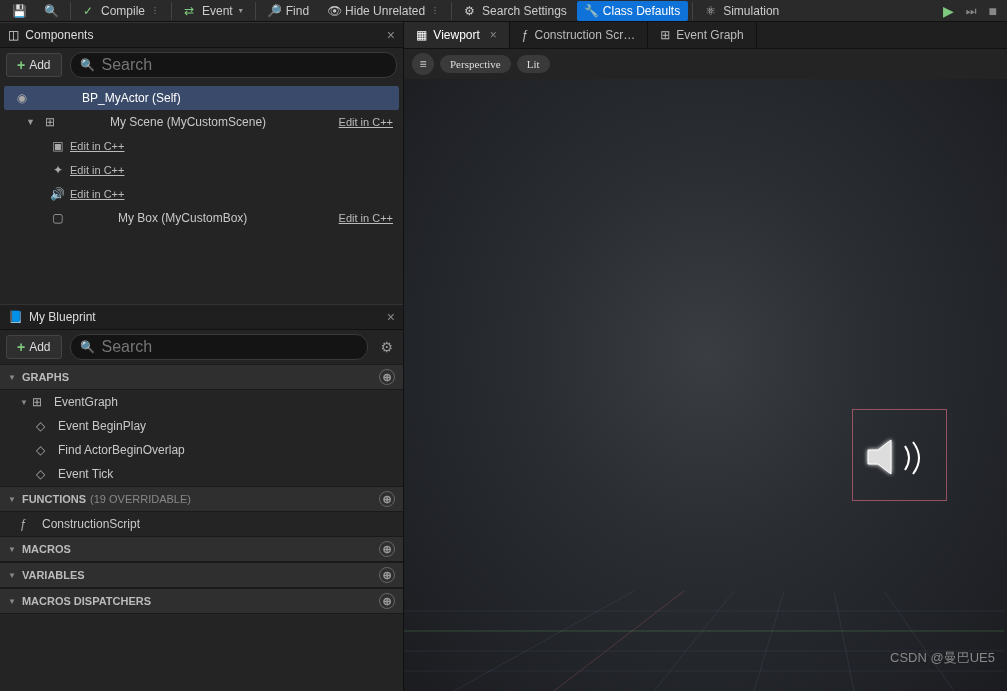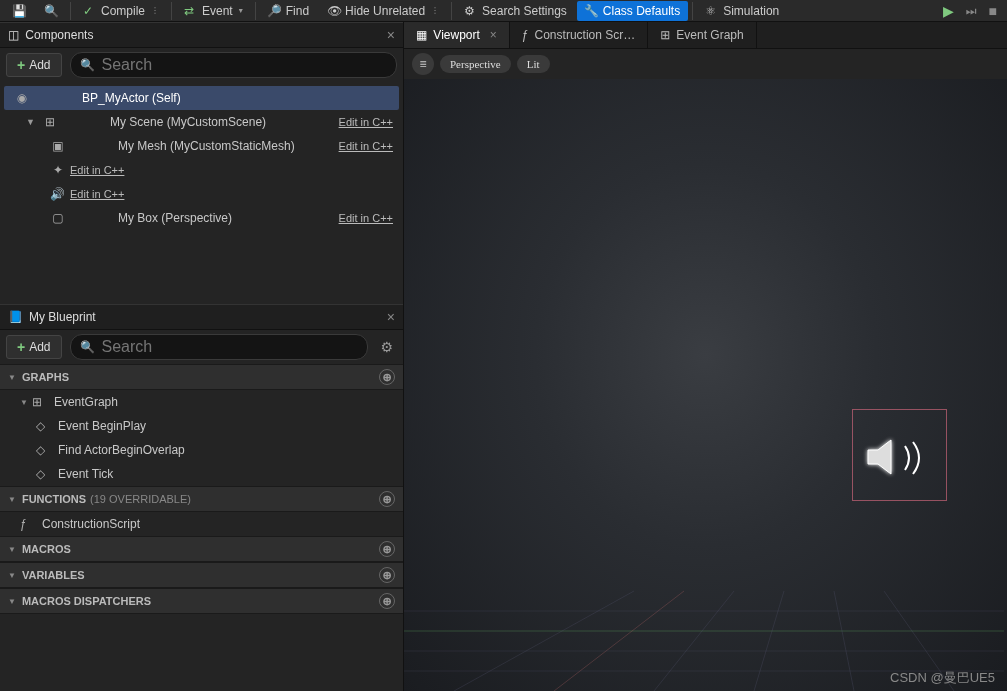--- a/index.html
+++ b/index.html
@@ -59,21 +59,21 @@
 .vp-menu { background: #3a3a3a; width: 22px; height: 22px; border-radius: 50%; display: flex; align-items: center; justify-content: center; color: #ccc; cursor: pointer; }
 
 .viewport-3d { flex: 1; background: radial-gradient(ellipse at 50% 45%, #3a3d42 0%, #2a2d32 40%, #1a1c20 100%); position: relative; overflow: hidden; }
 .speaker-box { position: absolute; right: 60px; top: 330px; width: 95px; height: 92px; border: 1px solid rgba(200,100,120,0.7); }
 .speaker-icon { position: absolute; left: 10px; top: 22px; width: 50px; height: 50px; }
 .speaker-icon svg { filter: drop-shadow(0 0 2px #fff); }
 .sound-wave { position: absolute; right: 15px; top: 28px; }
 
 .grid-floor { position: absolute; bottom: 0; left: 0; right: 0; height: 120px; }
 
-.watermark { position: absolute; right: 12px; bottom: 4px; color: #888; font-size: 13px; margin-top: 32px; }
+.watermark { position: absolute; right: 12px; bottom: 24px; color: #888; font-size: 13px; margin-top: 32px; }
 </style>
 </head>
 <body>
 
 <div class="toolbar">
   <div class="toolbar-btn">
       <span class="toolbar-icon">💾</span>
     </div>
   <div class="toolbar-btn">
       <span class="toolbar-icon">🔍</span>
@@ -145,34 +145,33 @@
         <span class="comp-name">BP_MyActor (Self)</span>
       </div>
       <div class="tree-row indent1">
         <span class="expand">▼</span>
         <span class="comp-icon">⊞</span>
         <span class="comp-name">My Scene (MyCustomScene)</span>
         <span class="edit-cpp">Edit in C++</span>
       </div>
       <div class="tree-row indent2">
         <span class="comp-icon">▣</span>
-        <span class="comp-name">My Mesh (MyCustomStaticMesh)</span>
         <span class="edit-cpp">Edit in C++</span>
       </div>
       <div class="tree-row indent2">
         <span class="comp-icon">✦</span>
         <span class="edit-cpp">Edit in C++</span>
       </div>
       <div class="tree-row indent2">
         <span class="comp-icon">🔊</span>
         <span class="edit-cpp">Edit in C++</span>
       </div>
       <div class="tree-row indent2">
         <span class="comp-icon">▢</span>
-        <span class="comp-name">My Box (Perspective)</span>
+        <span class="comp-name">My Box (MyCustomBox)</span>
         <span class="edit-cpp">Edit in C++</span>
       </div>
     </div>
 
     <div class="blueprint-panel">
       <div class="panel-tab">
         <span class="tab-label">
             <span>📘</span>
             <span>My Blueprint</span>
           </span>

